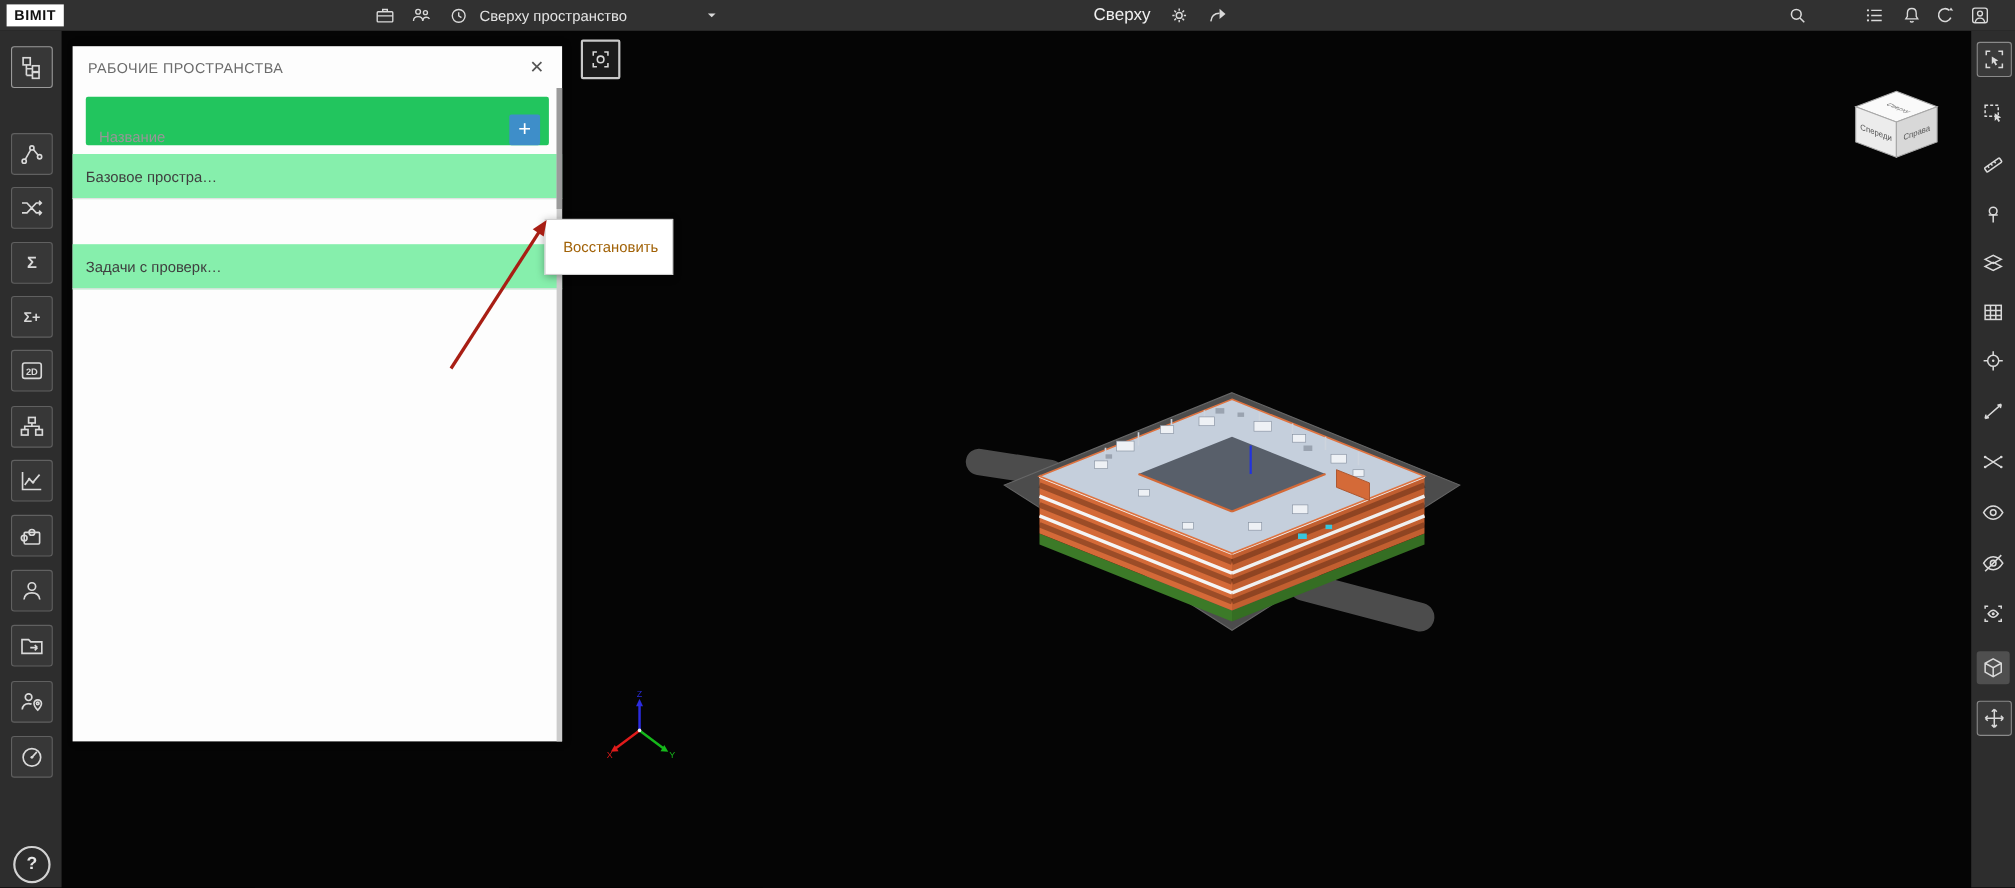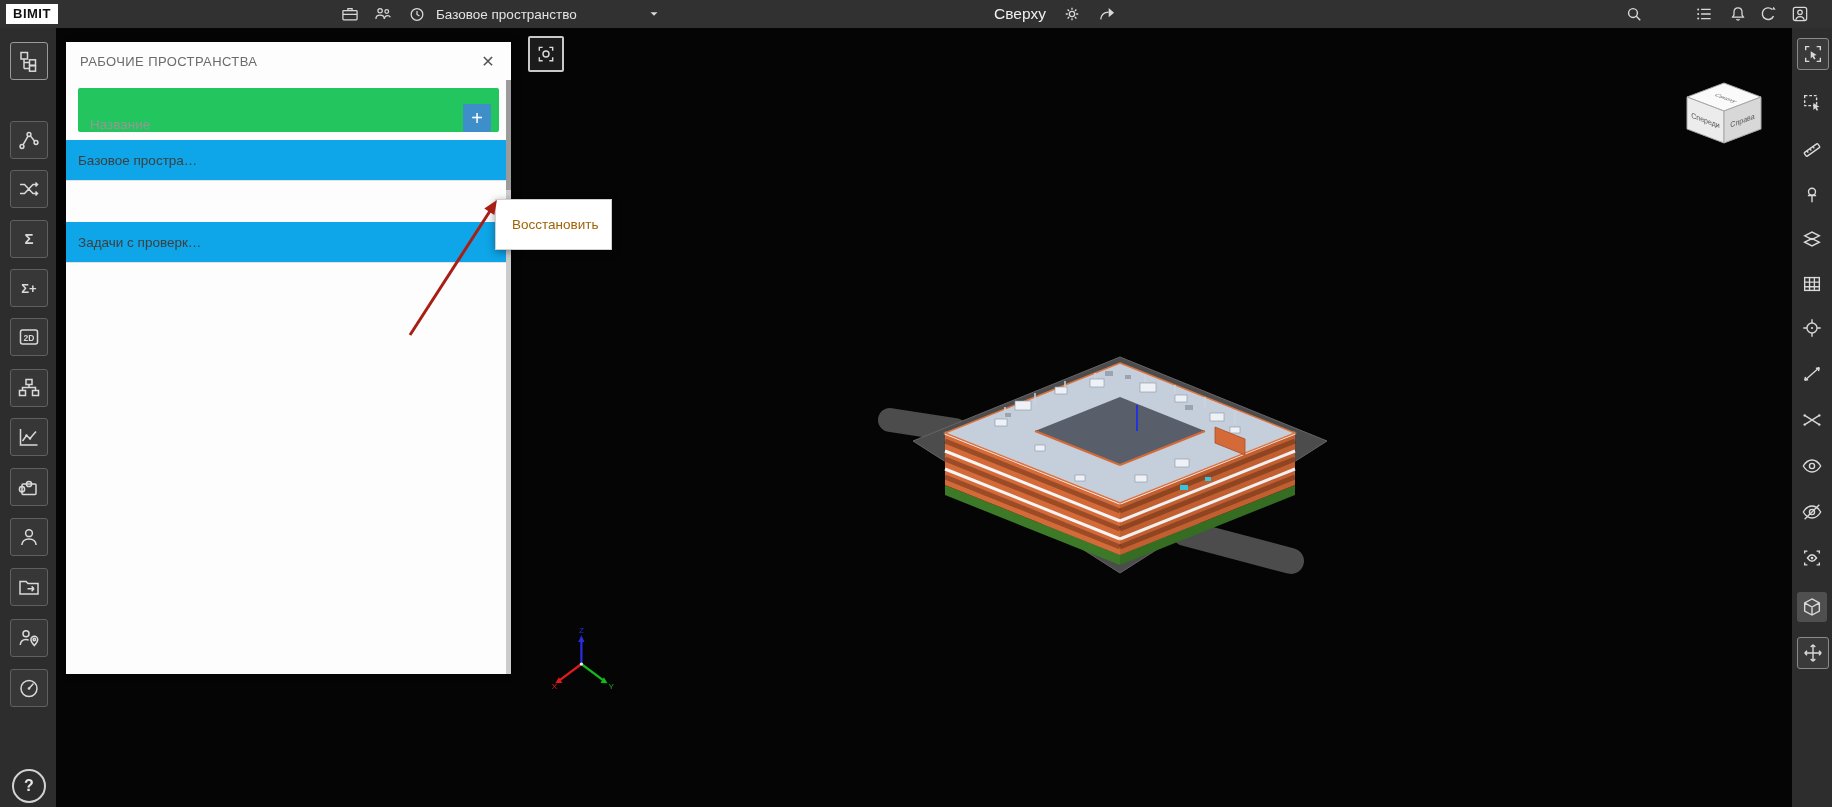--- a/index.html
+++ b/index.html
@@ -45,21 +45,21 @@
                display:flex;align-items:center;justify-content:center;cursor:pointer;}
   .name-bar{position:absolute;left:12px;right:12px;top:46px;height:44px;background:#22c55e;border-radius:2px;
             display:flex;align-items:flex-end;}
   .name-input{flex:1;border:none;outline:none;background:transparent;font-size:13.5px;color:#444;padding:0 12px;
               font-family:"Liberation Sans",sans-serif;}
   .name-input::placeholder{color:#979797;}
   .add-btn{width:28px;height:28px;margin-right:8px;background:#3e8ec9;color:#fff;border:none;border-radius:2px;
            font-size:20px;line-height:26px;text-align:center;cursor:pointer;}
   .ws-row{position:absolute;left:0;right:0;height:41px;line-height:41px;font-size:13.5px;color:#3f3f3f;
           padding-left:12px;box-sizing:border-box;border-bottom:1px solid #e2e2e2;cursor:pointer;}
-  .ws-row.odd{background:#0ea5e9;}
+  .ws-row.odd{background:#86efac;}
   .ws-row.even{background:#fafafa;}
   .row-caret{position:absolute;right:12px;top:-12px;font-size:9px;color:#333;line-height:normal;cursor:pointer;}
   .panel-scroll{position:absolute;right:0;top:38px;bottom:0;width:5px;background:#cccccc;}
   .panel-thumb{position:absolute;top:0;left:0;width:5px;height:110px;background:#9b9b9b;}
 
   
   .ctx-menu{position:absolute;left:495px;top:199px;width:115px;height:49px;background:#fff;border:1px solid #cfcfcf;
             box-shadow:0 2px 8px rgba(0,0,0,.4);z-index:40;display:flex;align-items:center;}
   .ctx-item{padding-left:16px;font-size:13.5px;color:#a16207;cursor:pointer;width:100%;}
   .anno-arrow{position:absolute;left:380px;top:190px;z-index:45;pointer-events:none;}
@@ -87,21 +87,21 @@
         </svg>
     </div>
     <div class="tb-btn" style="left:405px">
       <svg class="ico" width="20" height="20" viewBox="0 0 24 24" fill="none" stroke="currentColor" stroke-width="1.5">
           <circle cx="12" cy="12.5" r="7"></circle>
           <path d="M12 8.5 v4 l3 2"></path>
         </svg>
     </div>
 
     <div class="ws-select">
-      <span>Базовое пространство</span>
+      <span>Сверху пространство</span>
       <svg class="ico" width="14" height="14" viewBox="0 0 24 24">
           <polygon points="6,9 18,9 12,15" fill="currentColor"></polygon>
         </svg>
     </div>
 
     <div class="proj-title">Сверху</div>
 
     <div class="tb-btn" style="left:1060px">
       <svg class="ico" width="20" height="20" viewBox="0 0 24 24" fill="none" stroke="currentColor" stroke-width="1.6">
           <circle cx="12" cy="12" r="3.2"></circle>

